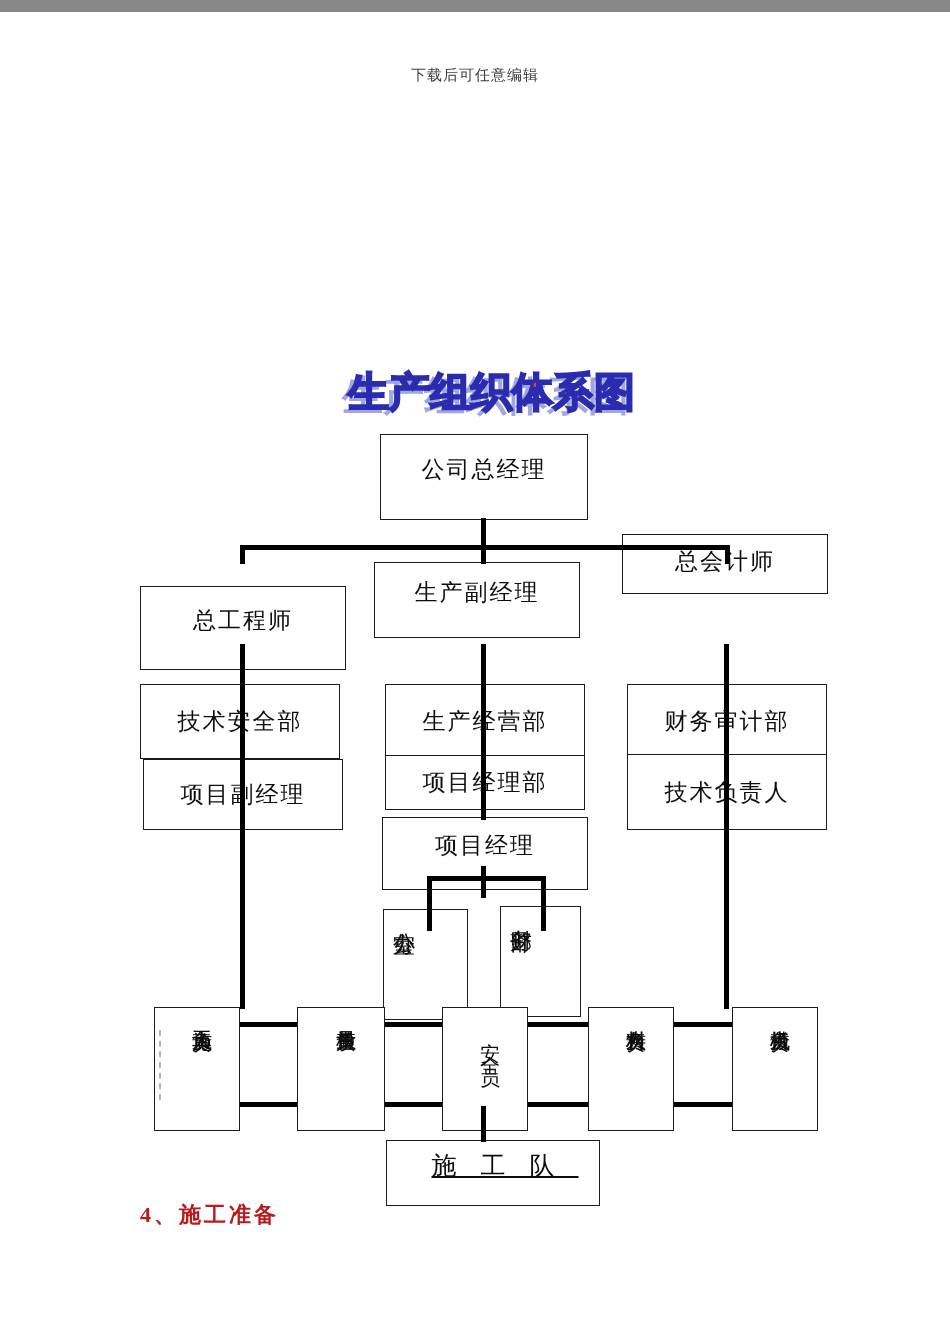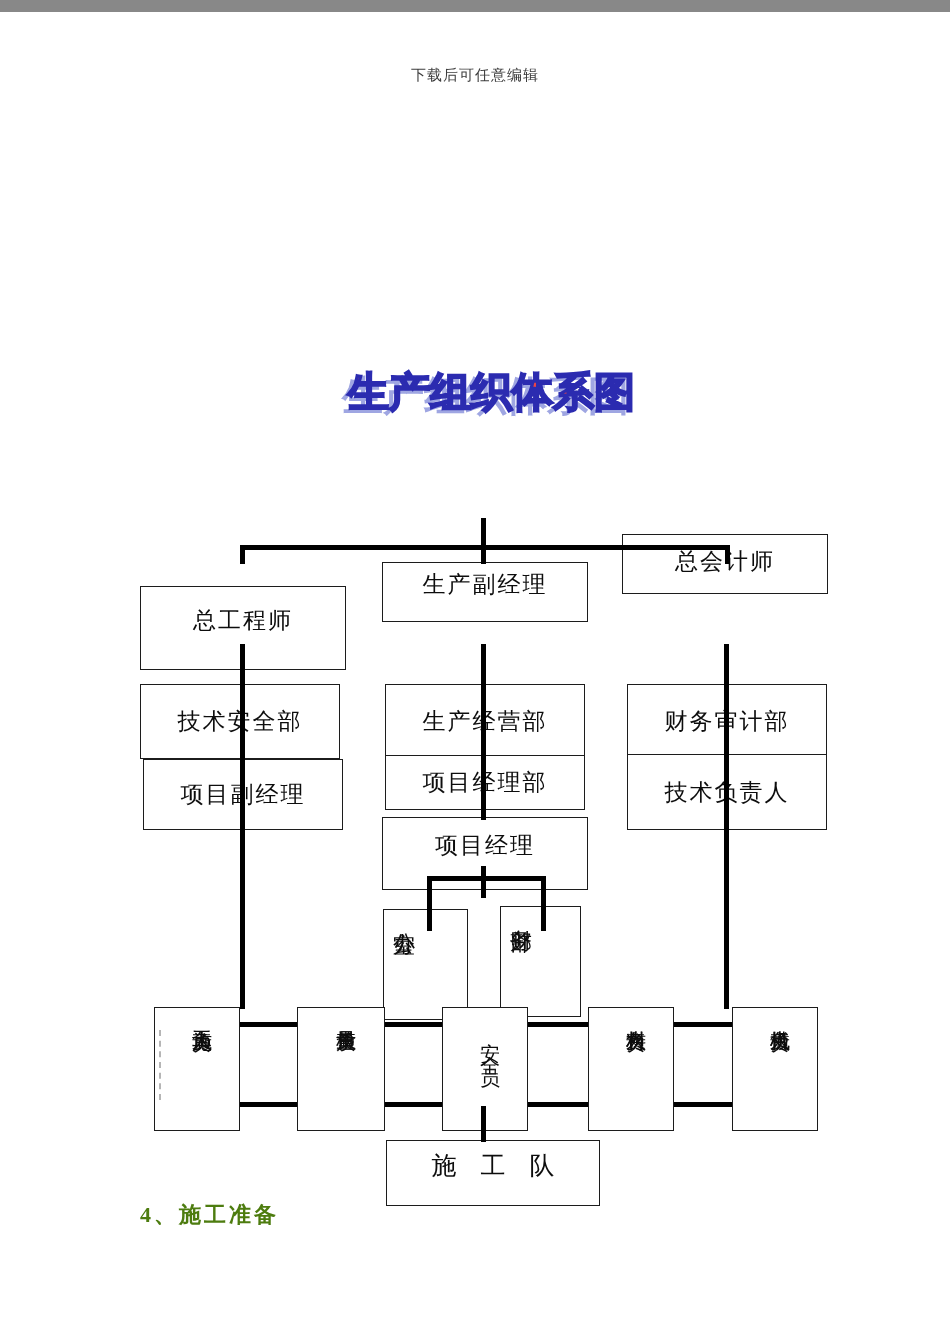--- a/index.html
+++ b/index.html
@@ -33,29 +33,29 @@
     z-index:3;
   }
   .z2{z-index:2;}
   .upnudge{padding-bottom:16px;}
   .vbox{align-items:flex-start;letter-spacing:0;}
   .vbox span{writing-mode:vertical-rl;text-orientation:upright;font-size:20px;}
   .vleft{justify-content:flex-start;padding-left:5px;padding-top:5px;}
   .vleft span{font-size:22px;}
   .vcenter{padding-top:7px;padding-left:12px;}
   .vspread span{letter-spacing:13px;padding-top:12px;}
-  .team-box{font-size:25px;letter-spacing:24px;padding-left:24px;padding-bottom:16px;}
+  .team-box{font-size:25px;letter-spacing:24px;padding-left:24px;padding-bottom:16px;text-decoration:underline;}
   .ln{position:absolute;background:#000;z-index:4;}
   .artifact{
     position:absolute;left:159px;top:1018px;height:70px;width:0;
     border-left:2px dashed #8f8f8f;opacity:.65;z-index:5;
   }
   .section-heading{
     position:absolute;left:140px;top:1188px;
-    font-size:22px;font-weight:bold;color:#4d7c0f;
+    font-size:22px;font-weight:bold;color:#b91c1c;
     letter-spacing:3px;
   }
 </style>
 </head>
 <body>
 
 <div class="page">
 
   <div class="watermark">下载后可任意编辑</div>
 
@@ -81,25 +81,28 @@
   <div class="ln" style="left:528px;top:1010px;width:60px;height:5px;"></div>
   <div class="ln" style="left:674px;top:1010px;width:58px;height:5px;"></div>
 
   <div class="ln" style="left:240px;top:1090px;width:57px;height:5px;"></div>
   <div class="ln" style="left:385px;top:1090px;width:57px;height:5px;"></div>
   <div class="ln" style="left:528px;top:1090px;width:60px;height:5px;"></div>
   <div class="ln" style="left:674px;top:1090px;width:58px;height:5px;"></div>
 
   <div class="ln" style="left:481px;top:1094px;width:5px;height:36px;"></div>
 
+  <div class="box upnudge" style="left:380px;top:422px;width:208px;height:86px;">
+      <span>公司总经理</span>
+    </div>
 
   <div class="box upnudge" style="left:140px;top:574px;width:206px;height:84px;">
       <span>总工程师</span>
     </div>
-  <div class="box upnudge" style="left:382px;top:550px;width:206px;height:60px;">
+  <div class="box upnudge" style="left:374px;top:550px;width:206px;height:76px;">
       <span>生产副经理</span>
     </div>
   <div class="box upnudge" style="left:622px;top:522px;width:206px;height:60px;align-items:flex-end;">
       <span>总会计师</span>
     </div>
 
   <div class="box" style="left:140px;top:672px;width:200px;height:75px;">
       <span>技术安全部</span>
     </div>
   <div class="box" style="left:385px;top:672px;width:200px;height:75px;">

